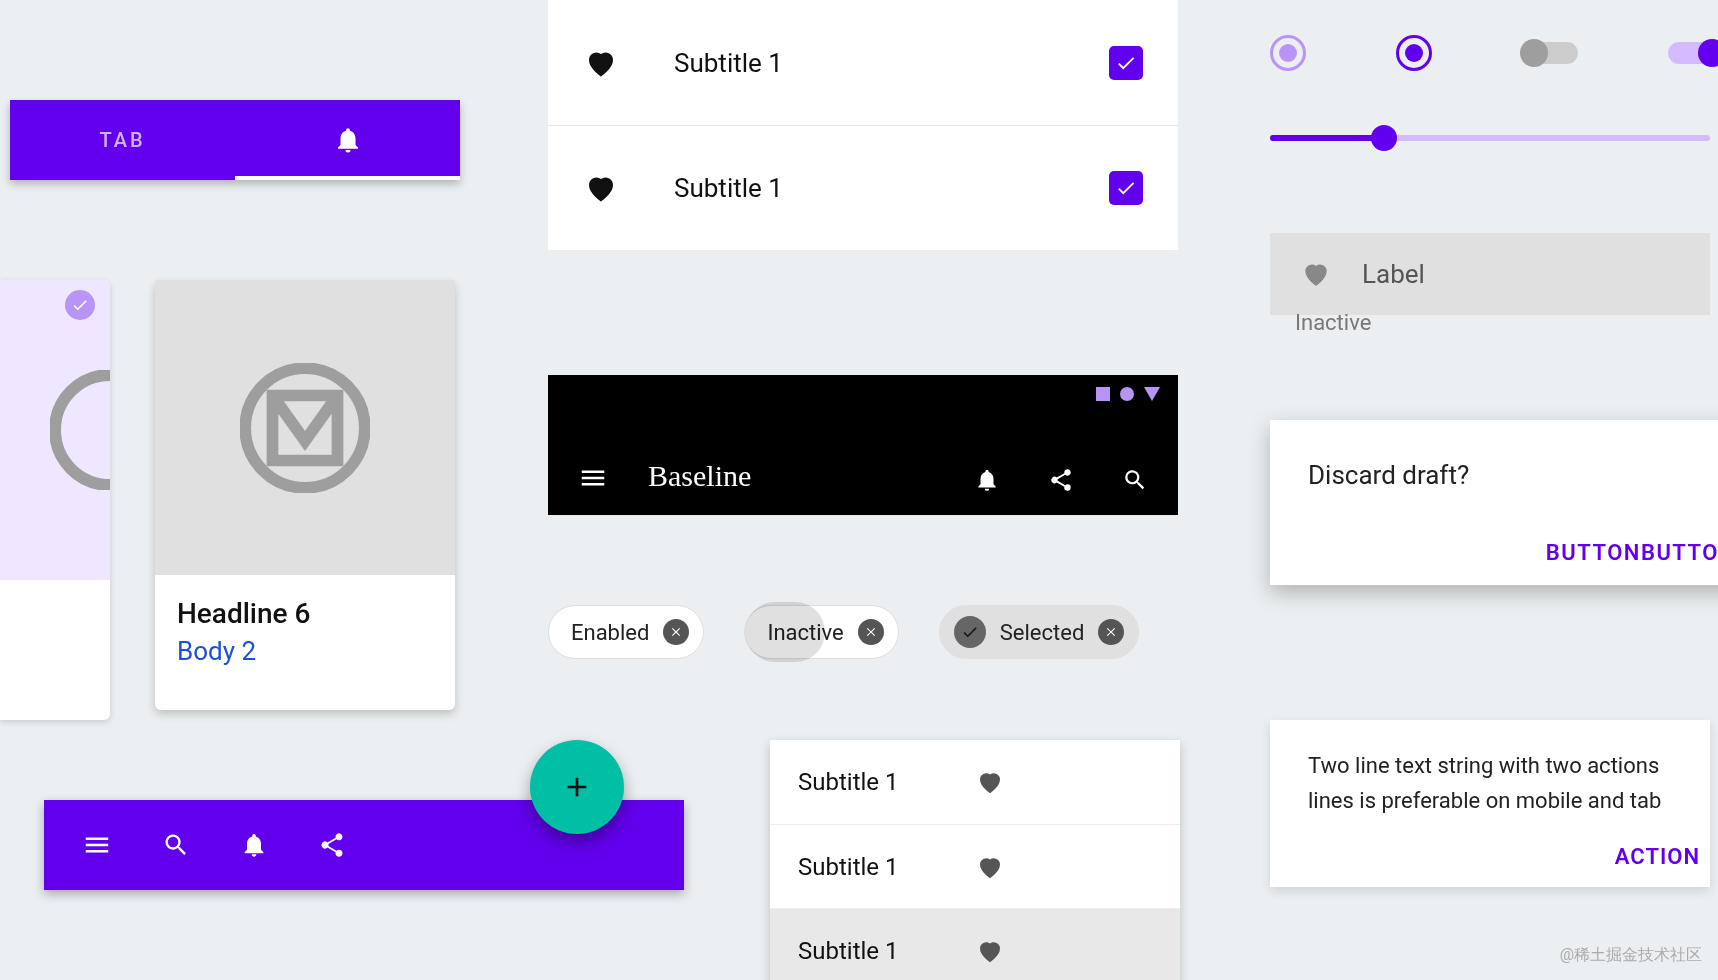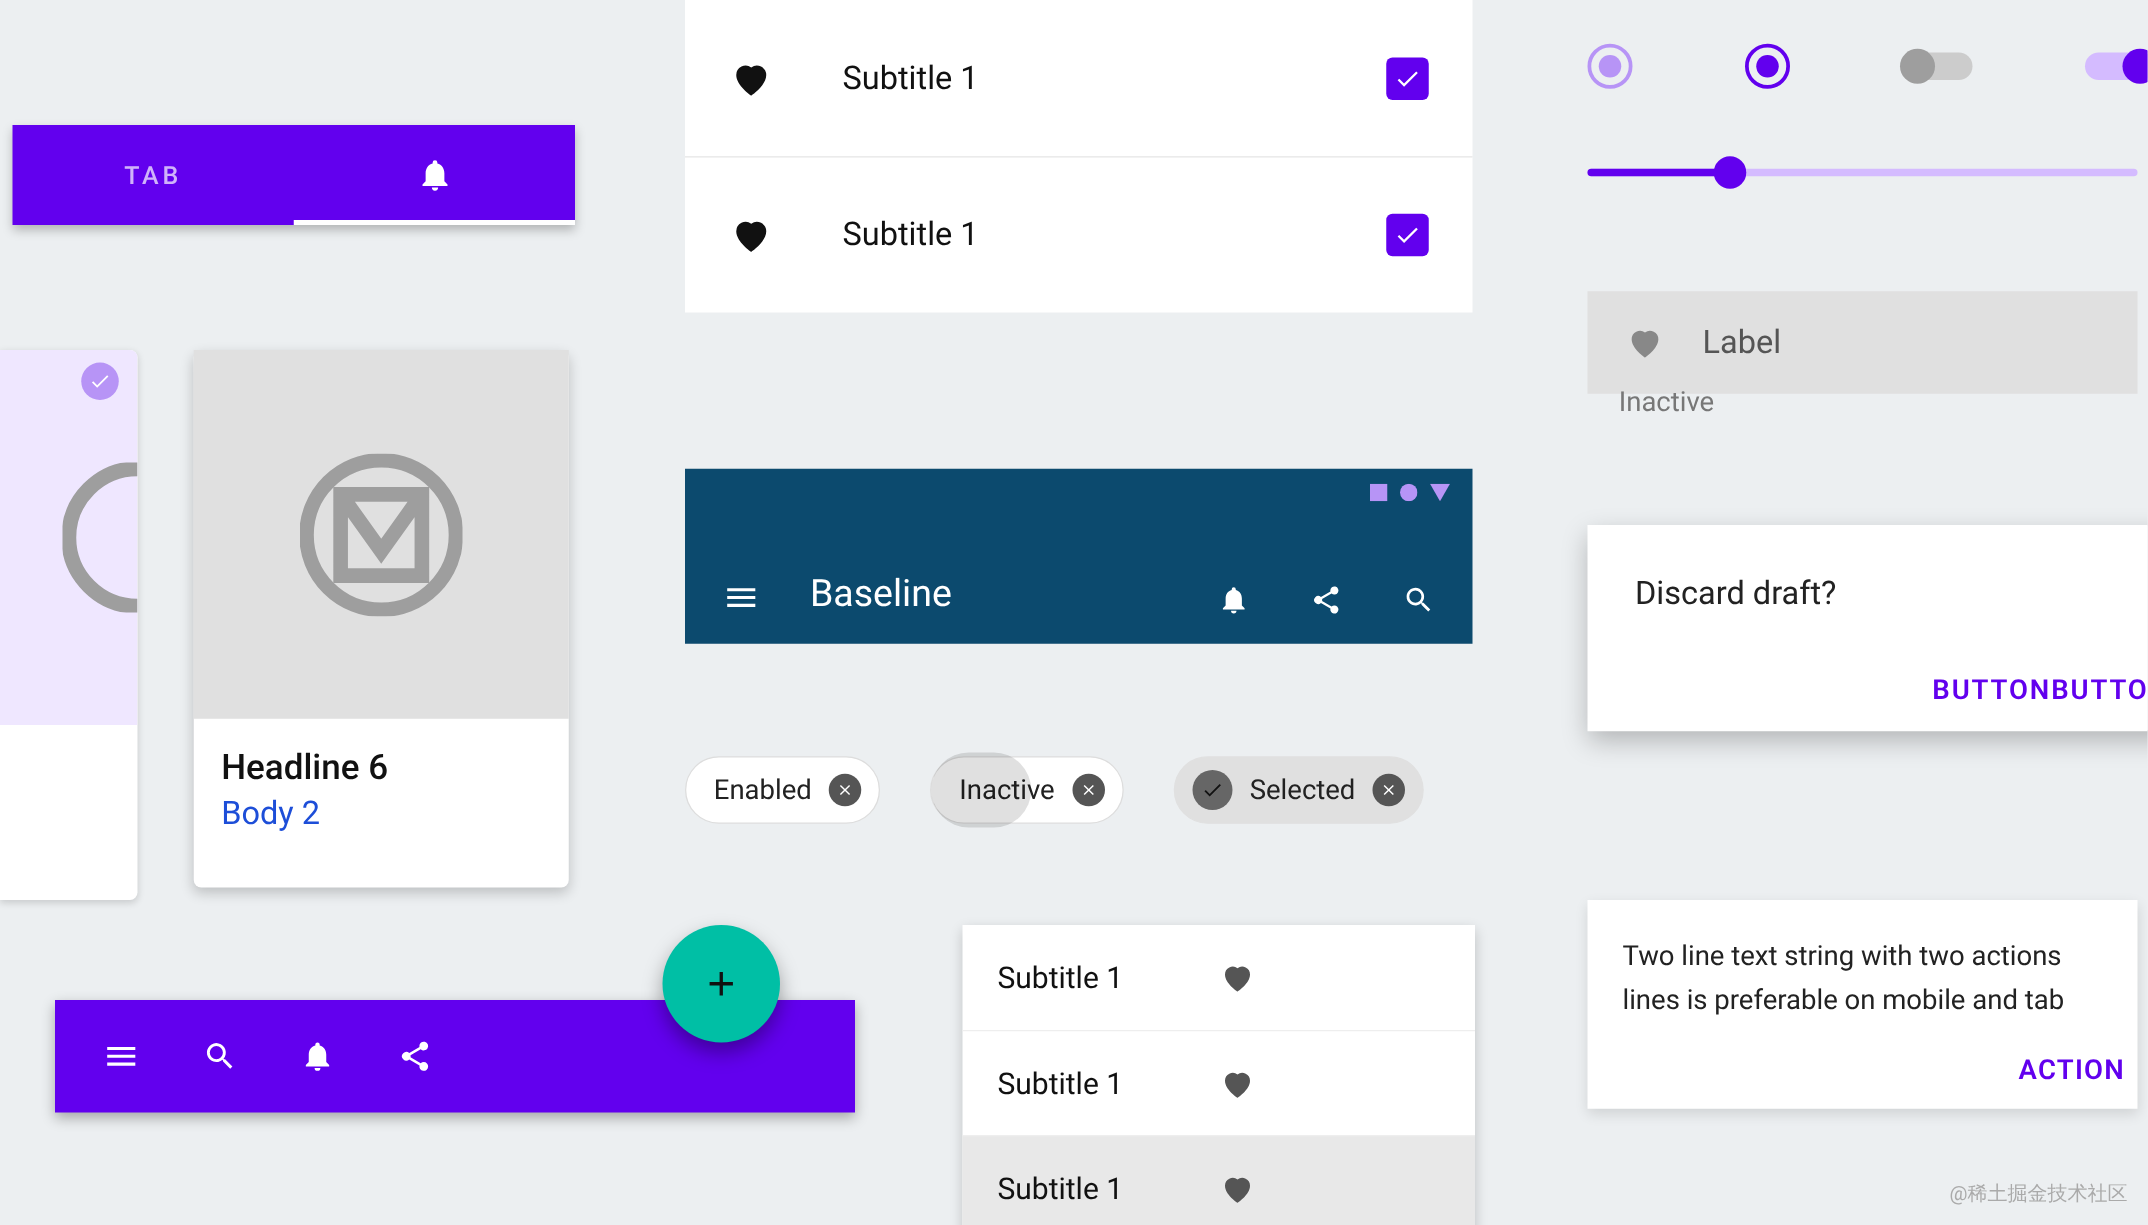--- a/index.html
+++ b/index.html
@@ -98,24 +98,25 @@
     width: 34px; height:34px; border-radius:5px;
     background:#6200ee;
     display:flex; align-items:center; justify-content:center;
   }
 
   
   .appbar {
     position:absolute;
     left: 548px; top: 375px;
     width: 630px; height: 140px;
-    background:#0c4a6e;
+    background:#000000;
     display:flex; align-items:flex-end;
     padding: 0 30px 22px 30px;
     color:#fff;
+    font-family:Liberation Serif, serif;
   }
   .appbar .title { flex:1; font-size:30px; font-weight:400; margin-left: 40px;}
   .appbar .topicons {
     position:absolute; top:12px; right:18px;
     display:flex; gap:10px; align-items:center;
   }
   .appbar .actions { display:flex; gap:48px; align-items:center; }
 
   
   .chips {
@@ -243,21 +244,21 @@
     padding: 40px 0 20px 38px;
   }
   .dialog .msg { font-size:26px; color:#222; margin-bottom:50px;}
   .dialog .btnrow { display:flex; justify-content:flex-end; padding-right:10px;}
   .textbtn { color:#6200ee; font-size:22px; font-weight:600; letter-spacing:1.5px;}
 
   
   .snack {
     position:absolute; left:1270px; top:720px;
     width:440px; background:#fff;
-    padding: 28px 10px 18px 28px;
+    padding: 28px 10px 18px 38px;
     box-shadow:0 4px 10px rgba(0,0,0,0.12);
   }
   .snack .txt { font-size:22px; color:#222; line-height:1.6; margin-bottom:26px;}
   .snack .action { text-align:right; color:#6200ee; font-size:22px; font-weight:600; letter-spacing:1px;}
 
   .watermark {
     position:absolute; right:16px; bottom:14px;
     font-size:16px; color:#aaa;
   }
 

